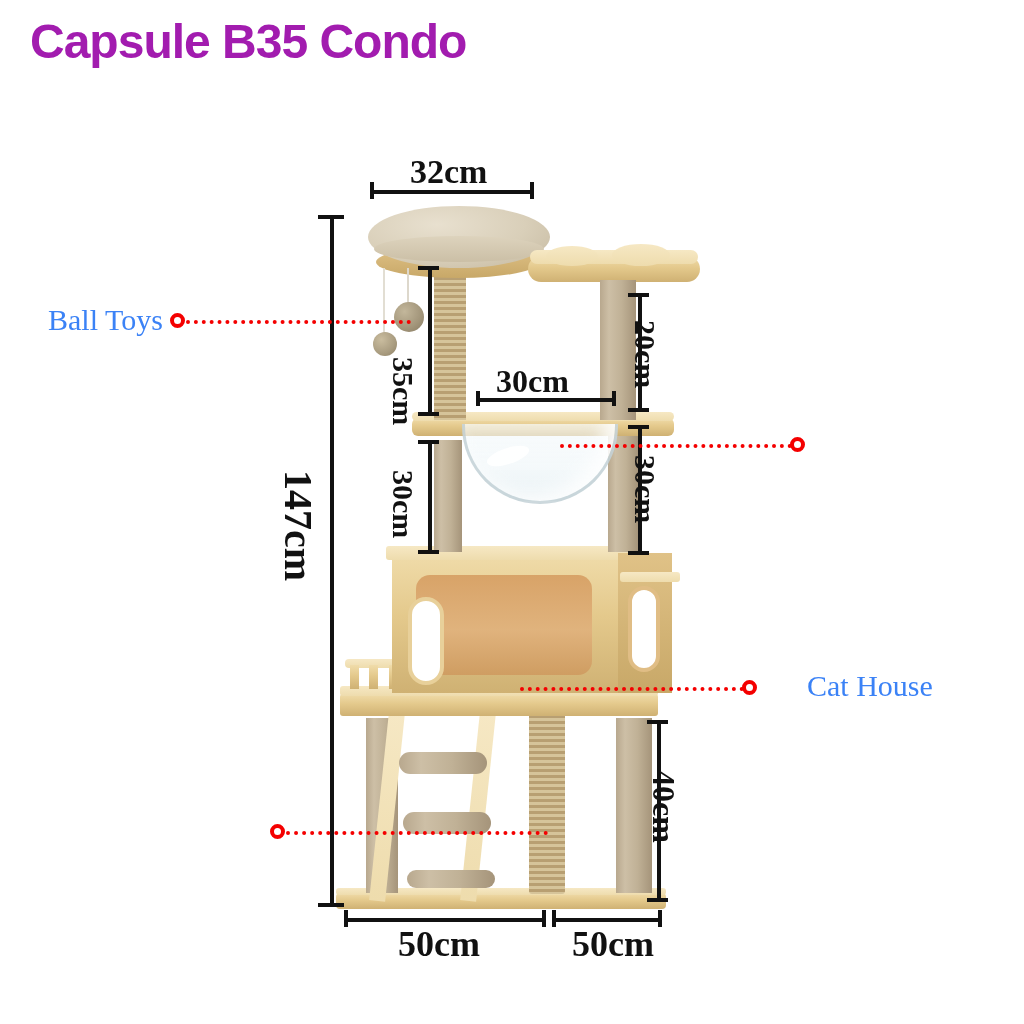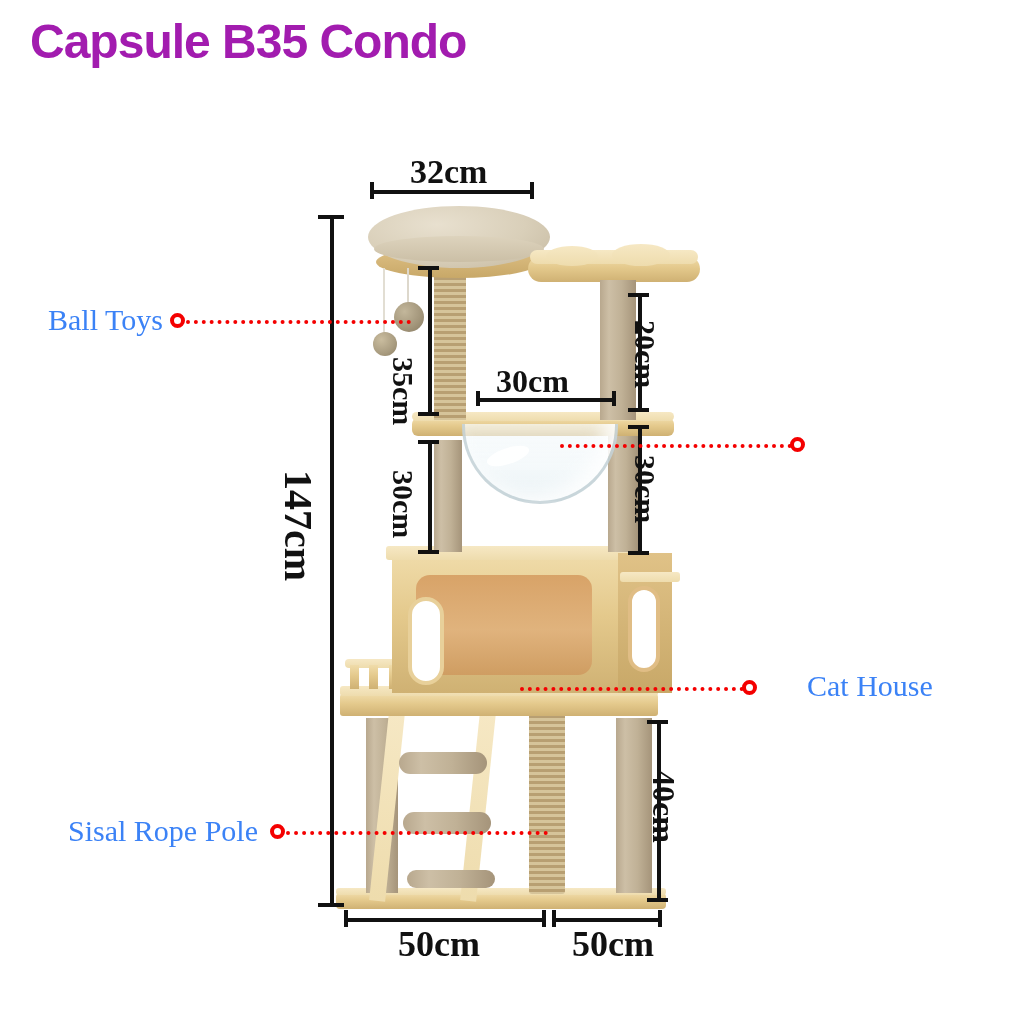--- a/index.html
+++ b/index.html
@@ -184,18 +184,17 @@
 
   <div class="callout" style="left:812px;top:418px;">
   </div>
   <div class="marker" style="left:790px;top:437px;"></div>
   <div class="lead" style="left:560px;top:444px;width:232px;"></div>
 
   <div class="callout" style="left:764px;top:670px;margin-left:43px;">Cat House</div>
   <div class="marker" style="left:742px;top:680px;"></div>
   <div class="lead" style="left:520px;top:687px;width:224px;"></div>
 
-  <div class="callout" style="left:68px;top:815px;">Sisal Rope Pole</div>
   <div class="marker" style="left:270px;top:824px;"></div>
   <div class="lead" style="left:286px;top:831px;width:262px;"></div>
 
 
 </div>
 
 </body></html>

